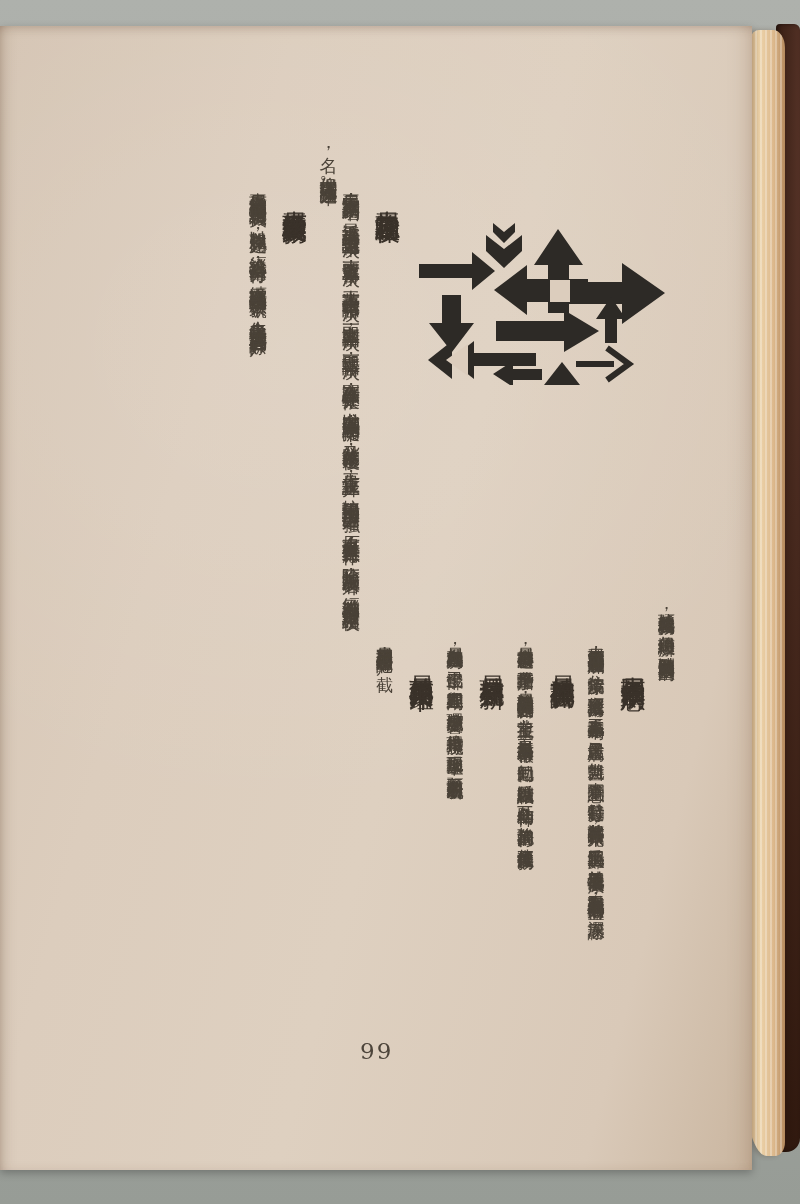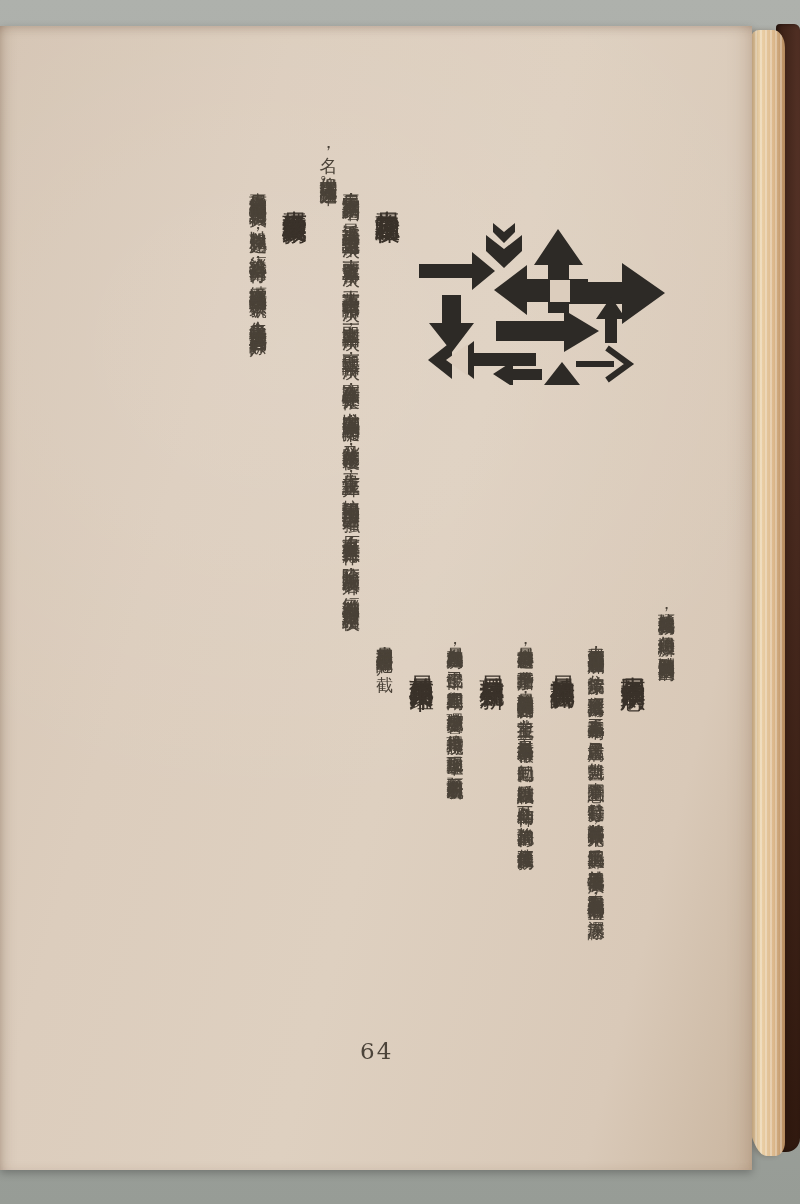--- a/index.html
+++ b/index.html
@@ -127,16 +127,16 @@
       <h2>臺南局同仁捐款濟助病患</h2>
       <p class="indent">臺南局清潔工毛耀庭因長男患右腿骨髓潰爛，住院治療多年，家庭經濟至爲拮據。毛工本人於本年五月中旬，又患嚴重胃病，無力就醫。事爲主管聞悉，特發起勸募，計共募得新臺幣四千三百八十元，爲毛工解決困難，並使毛工身體提早恢復健康。毛工對臺南局同仁此種熱心助人盛情，深表感謝。</p>
       <h2>員林局重視協調與合作</h2>
       <p class="indent">員林局由於事業發展甚速，業務量不斷增加，該局許局長對單位與單位間之協調與合作，非常重視。五月卅一日於第五次局務會報中，勉勵同仁，秉以往精誠團結、互助合作的精神，加強業務的推行，使社會獲得更佳的服務。</p>
       <h2>員林局環境整舊如新</h2>
       <p class="indent">員林局自動機房興建工程，已全部竣工。在興建工程期間，環境整潔頗受影響，爲維持環境整潔，現正加緊整理中，預料不久將以新的面貌出現！</p>
       <h2>員林局致力更換用戶印鑑卡</h2>
       <p class="indent">員林局電話用戶需更換印鑑卡者計一三七二戶，截</p>
     </div>
 
-    <div class="page-number">64</div>
+    <div class="page-number">99</div>
 
   </div>
 </div>
 
 </body></html>

